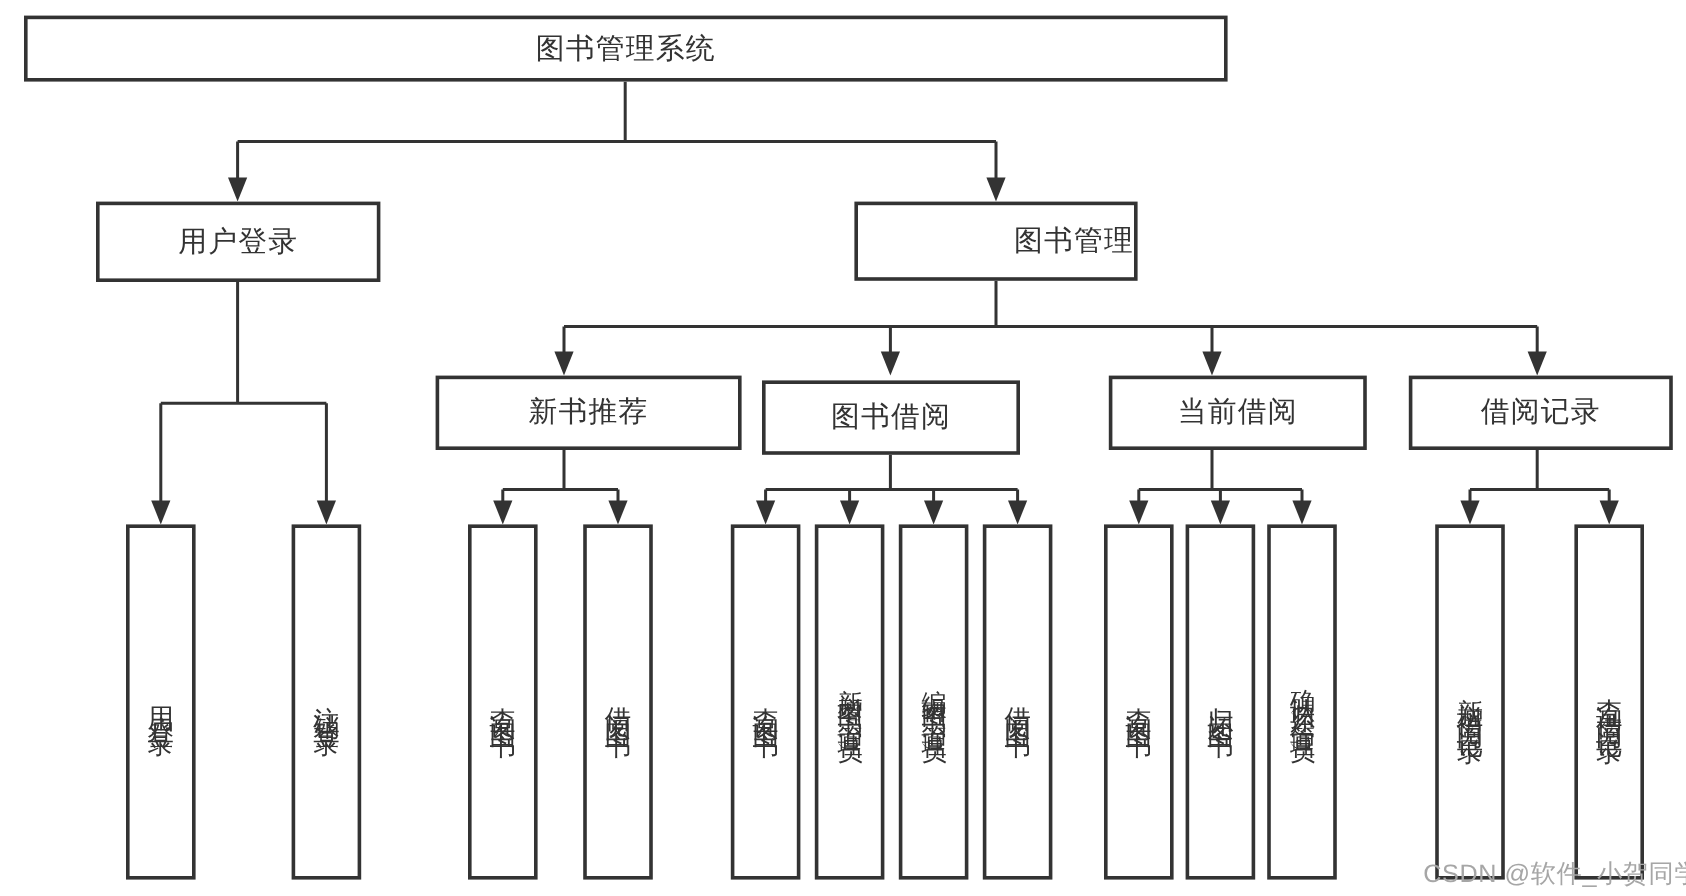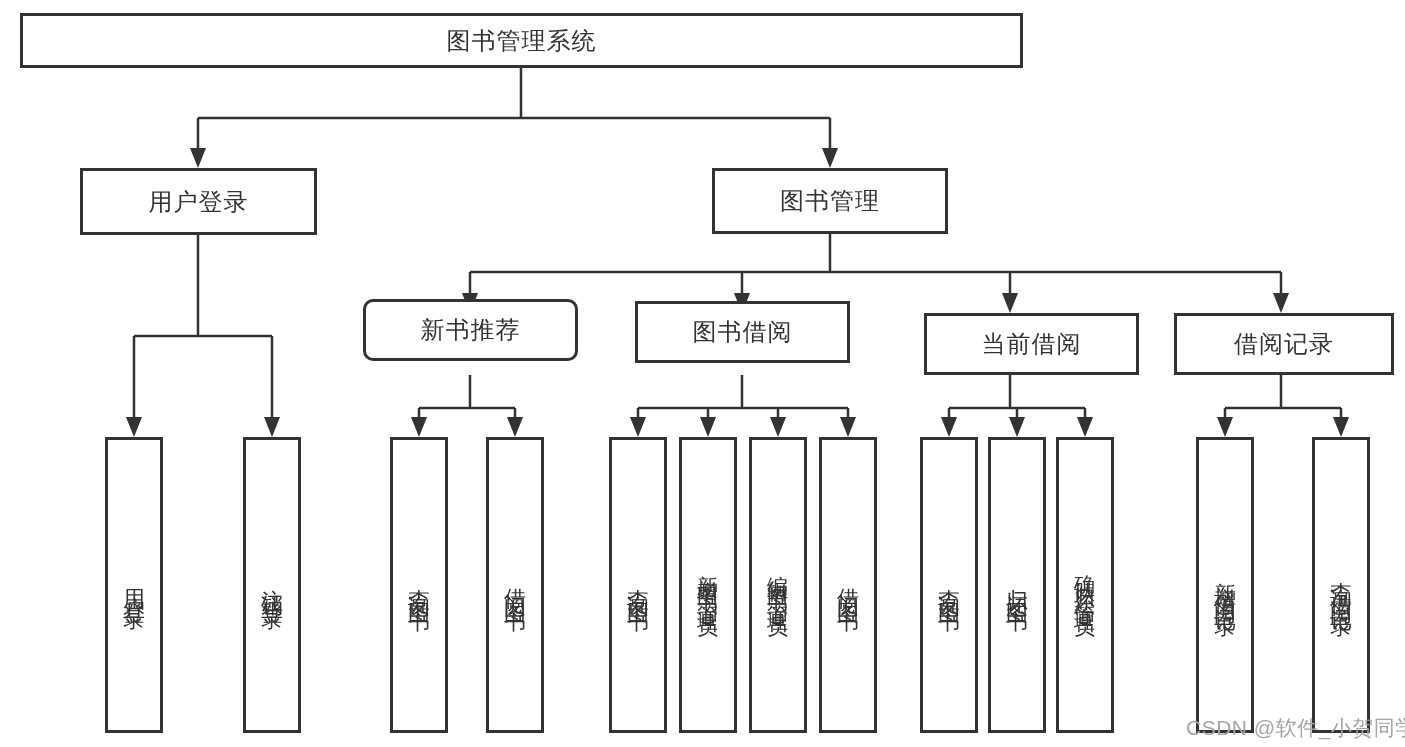--- a/index.html
+++ b/index.html
@@ -103,28 +103,28 @@
     </g>
   </svg>
 
   <div class="node" style="left:20px; top:13px; width:1003px; height:55px;">
     <span>图书管理系统</span>
   </div>
 
   <div class="node" style="left:80px; top:168px; width:237px; height:67px;">
     <span>用户登录</span>
   </div>
-  <div class="node" style="left:712px; top:168px; width:236px; height:66px;">
+  <div class="node" style="left:712px; top:168px; width:236px; height:66px;justify-content:flex-end;">
     <span>图书管理</span>
   </div>
 
-  <div class="node" style="left:363px; top:299px; width:215px; height:62px;border-radius:10px;">
+  <div class="node" style="left:363px; top:313px; width:255px; height:62px;">
     <span>新书推荐</span>
   </div>
-  <div class="node" style="left:635px; top:301px; width:215px; height:62px;">
+  <div class="node" style="left:635px; top:317px; width:215px; height:62px;">
     <span>图书借阅</span>
   </div>
   <div class="node" style="left:924px; top:313px; width:215px; height:62px;">
     <span>当前借阅</span>
   </div>
   <div class="node" style="left:1174px; top:313px; width:220px; height:62px;">
     <span>借阅记录</span>
   </div>
 
   <div class="node leaf" style="left:105px; top:437px; width:58px; height:296px;">

